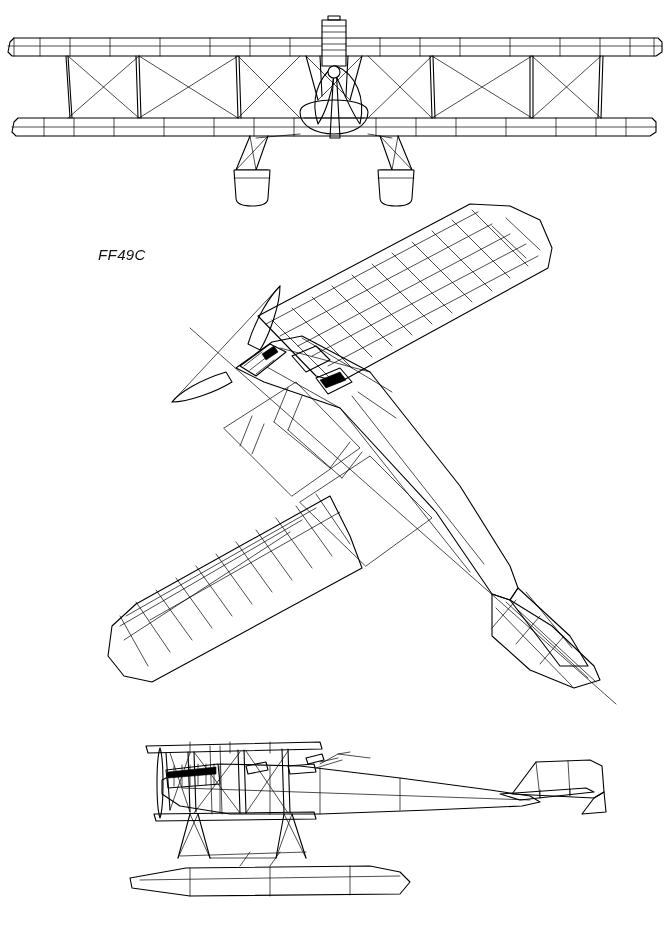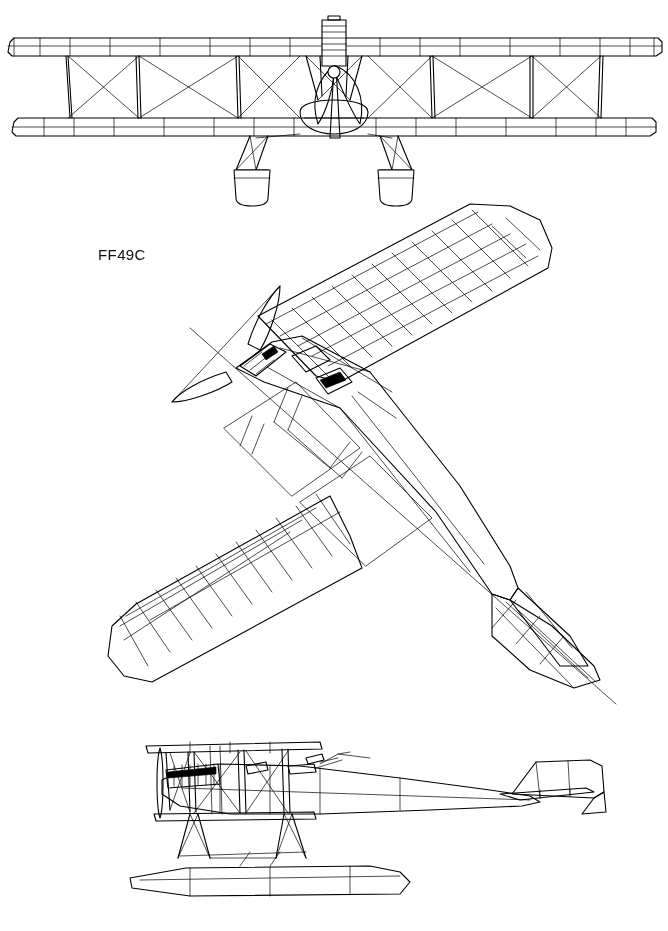--- a/index.html
+++ b/index.html
@@ -13,20 +13,21 @@
     font-family: "Liberation Sans", sans-serif;
     color: #000000;
     overflow: hidden;
     position: relative;
   }
   #sheet {
     position: relative;
     width: 668px;
     height: 931px;
     background: #ffffff;
+    font-style: italic;
   }
   .view {
     position: absolute;
   }
   #view-front  { left: 0;   top: 8px;   width: 668px; height: 200px; }
   #view-plan   { left: 40px; top: 196px; width: 600px; height: 510px; }
   #view-side   { left: 70px; top: 718px; width: 540px; height: 205px; }
 
   .label {
     position: absolute;

